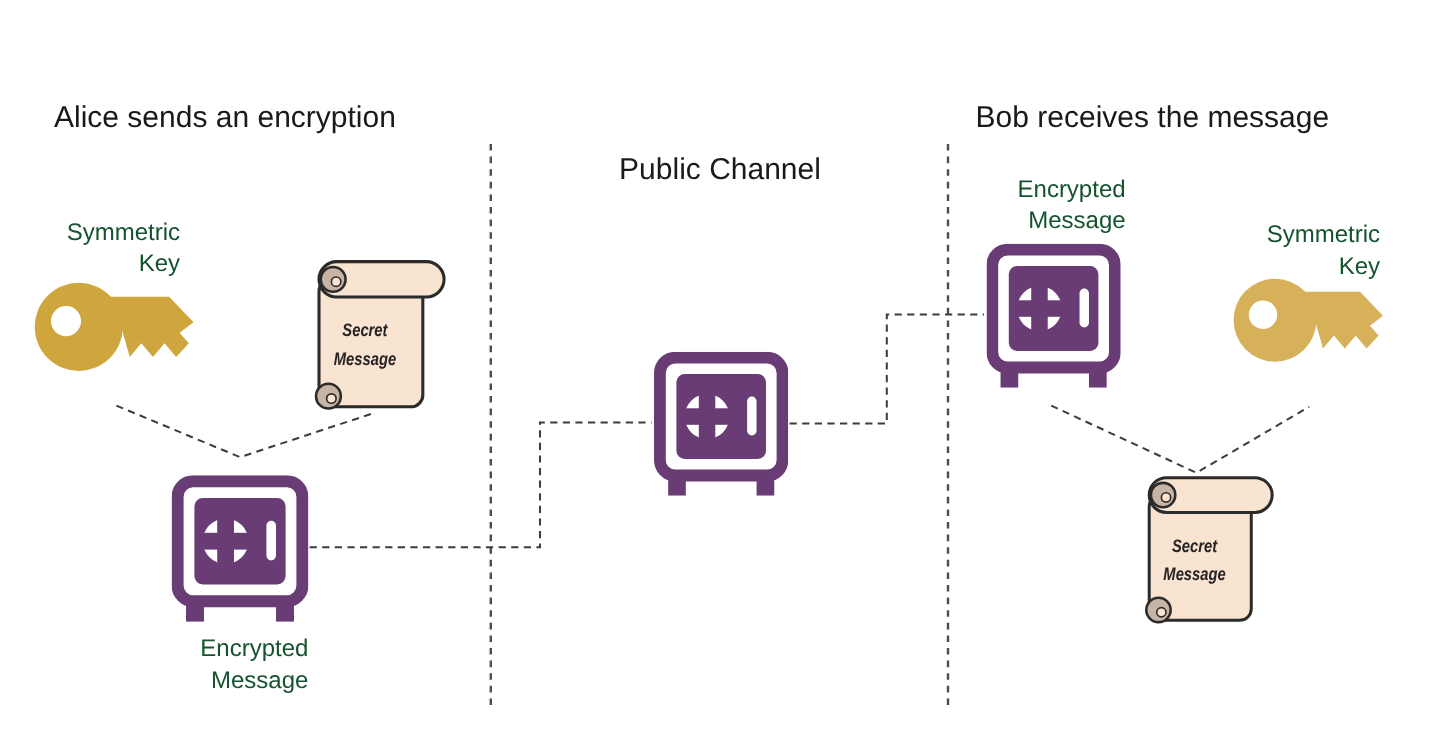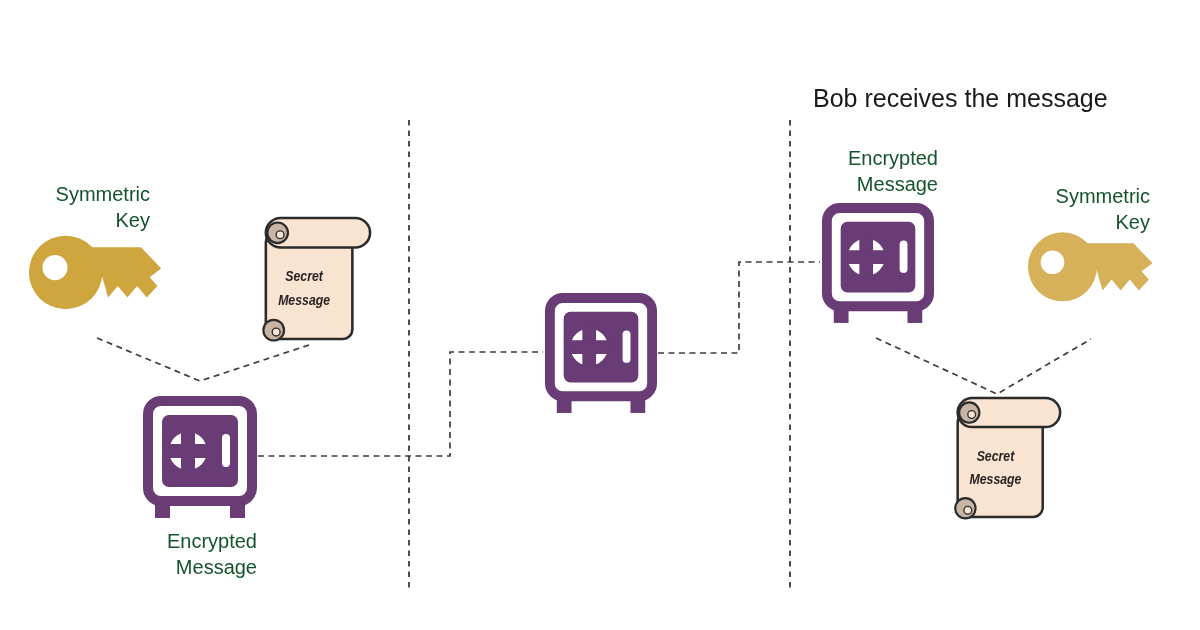--- a/index.html
+++ b/index.html
@@ -56,21 +56,23 @@
 
   <svg class="overlay" viewBox="0 0 1200 630">
     <line x1="409" y1="120" x2="409" y2="588" stroke="#4D4D4D" stroke-width="2" stroke-dasharray="5.5 5"></line>
     <line x1="790" y1="120" x2="790" y2="588" stroke="#4D4D4D" stroke-width="2" stroke-dasharray="5.5 5"></line>
     <polyline points="97,338 200,381 312,344" fill="none" stroke="#3D3D3D" stroke-width="1.7" stroke-dasharray="6 4.5"></polyline>
     <polyline points="258,456 450,456 450,352 543,352" fill="none" stroke="#3D3D3D" stroke-width="1.7" stroke-dasharray="6 4.5"></polyline>
     <polyline points="658,353 739,353 739,262 820,262" fill="none" stroke="#3D3D3D" stroke-width="1.7" stroke-dasharray="6 4.5"></polyline>
     <polyline points="876,338 997,394 1091,339" fill="none" stroke="#3D3D3D" stroke-width="1.7" stroke-dasharray="6 4.5"></polyline>
   </svg>
 
+  <div class="abs title" style="left:45px;top:84px;">Alice sends an encryption</div>
   <div class="abs title" style="left:813px;top:84px;width:400px;">Bob receives the message</div>
+  <div class="abs title" style="left:450px;top:127px;width:300px;text-align:center;">Public Channel</div>
 
   <div class="abs label" style="left:50px;top:181px;width:100px;">Symmetric Key</div>
 
   <div class="abs" style="left:20px;top:228px;width:155px;height:85px;">
     <svg viewBox="0 0 150 88" width="155" height="85" class="key-left-fill">
         <use href="#key"></use>
       </svg>
   </div>
 
   <div class="scroll-wrap" style="left:256px;top:213px;width:118px;height:132px;">

